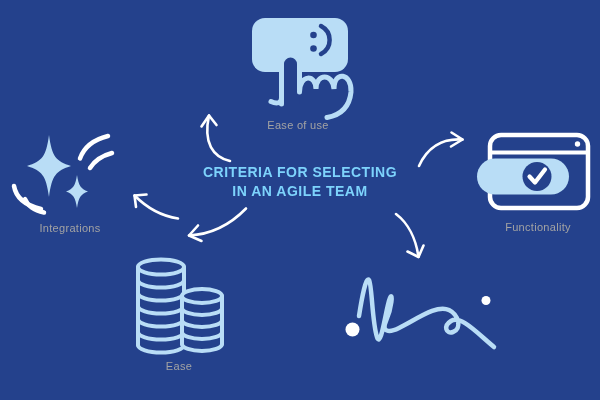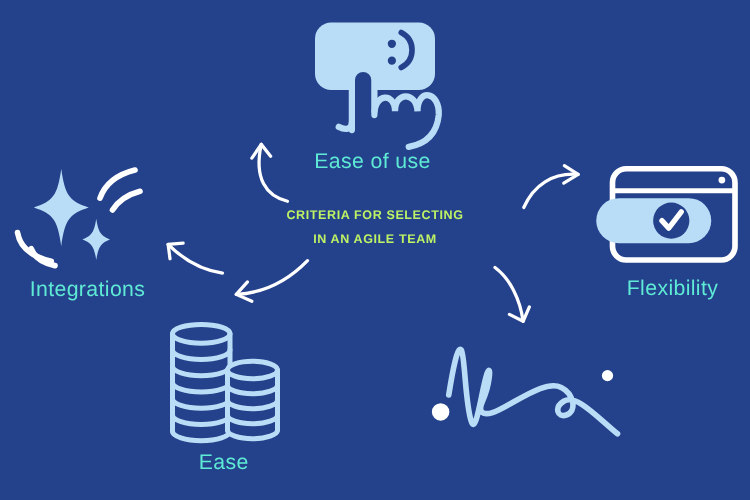--- a/index.html
+++ b/index.html
@@ -4,26 +4,26 @@
 <style>
   html,body{margin:0;padding:0;background:#10255f;}
   .stage{
     position:relative;width:600px;height:400px;overflow:hidden;
     background:#24418c;
     font-family:"Liberation Sans", sans-serif;
   }
   .gfx{position:absolute;inset:0;}
   .label{
     position:absolute;transform:translateX(-50%);
-    color:#5eead4;font-size:17px;font-weight:400;letter-spacing:.3px;
+    color:#a3a3a3;font-size:11px;font-weight:400;letter-spacing:.3px;
     white-space:nowrap;
   }
   .heading{
     position:absolute;left:300px;top:163px;transform:translateX(-50%);
-    text-align:center;color:#bef264;font-weight:700;font-size:10px;
+    text-align:center;color:#7dd3fc;font-weight:700;font-size:14px;
     line-height:19px;letter-spacing:.5px;white-space:nowrap;
   }
 </style>
 </head>
 <body>
 
 <div class="stage">
 
   <svg class="gfx" width="600" height="400" viewBox="0 0 600 400">
 
@@ -122,17 +122,17 @@
       </g>
     </g>
   </svg>
 
   <div class="heading">
     <div>CRITERIA FOR SELECTING</div>
     <div>IN AN AGILE TEAM</div>
   </div>
 
   <div class="label" style="left:298px;top:119px">Ease of use</div>
-  <div class="label" style="left:538px;top:221px">Flexibility</div>
+  <div class="label" style="left:538px;top:221px">Functionality</div>
   <div class="label" style="left:179px;top:360px">Ease</div>
   <div class="label" style="left:70px;top:222px">Integrations</div>
 
 </div>
 
 </body></html>

